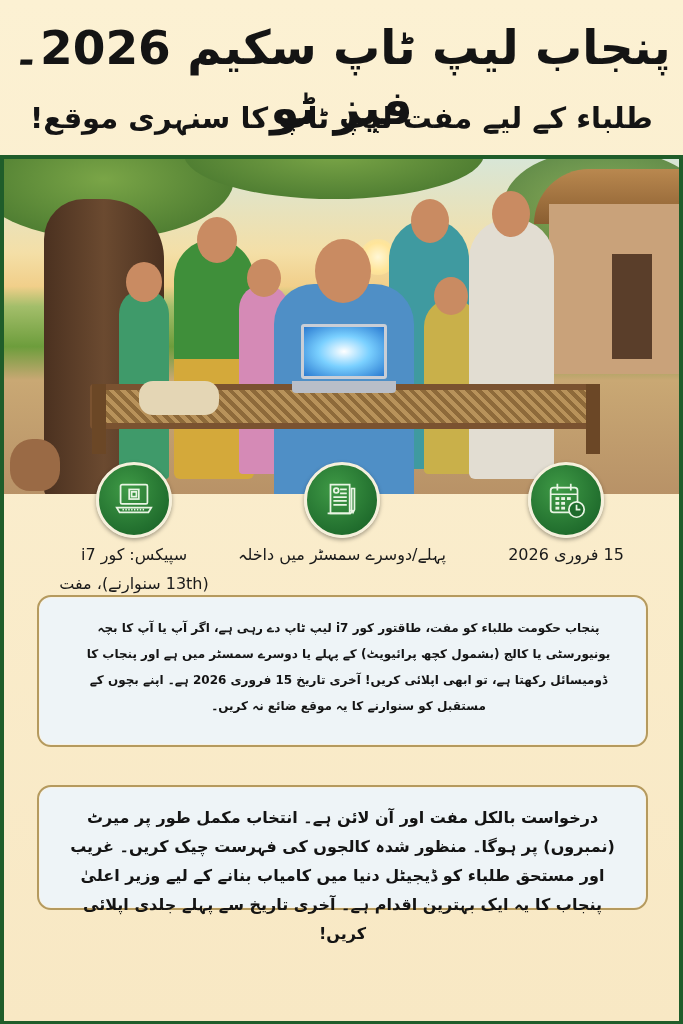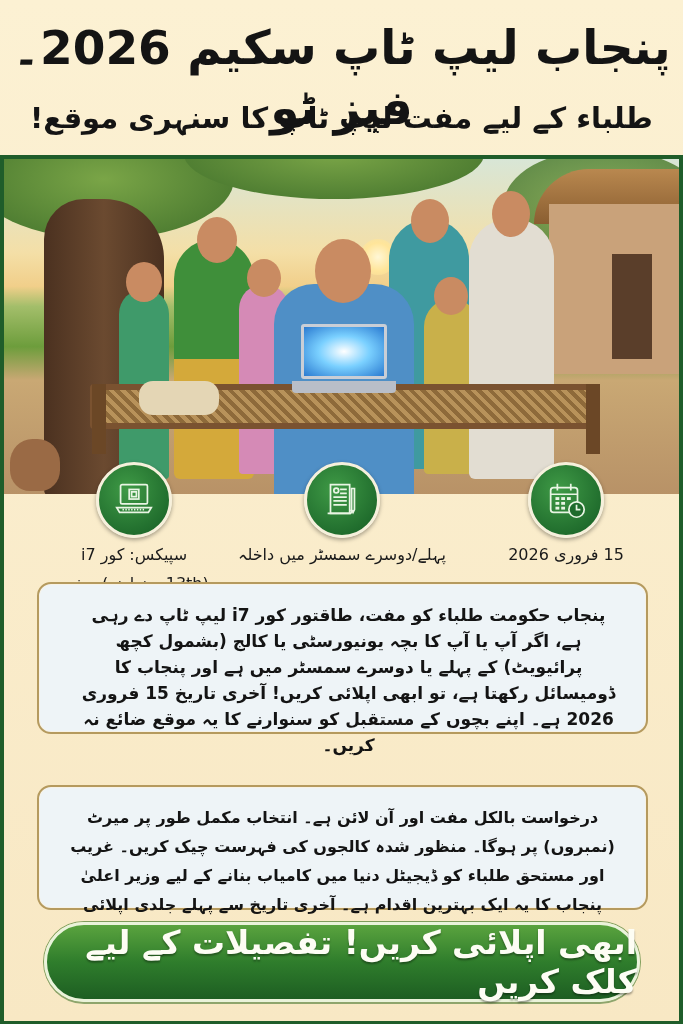--- a/index.html
+++ b/index.html
@@ -35,21 +35,21 @@
     .features { position: absolute; left: 4px; top: 494px; width: 675px; height: 120px; }
     .feature { position: absolute; top: 0; width: 220px; text-align: center; }
     .feature .icon-circle { position: absolute; top: -32px; left: 50%; margin-left: -38px; width: 76px; height: 76px; border-radius: 50%;
       background: radial-gradient(circle at 40% 35%, #3f9a46, #1f6b2c 75%); border: 3px solid #f6f0dc; box-shadow: 0 2px 4px rgba(0,0,0,.35); display: flex; align-items: center; justify-content: center; }
     .feature .icon-circle svg { width: 46px; height: 46px; }
     .feature .f-text { position: absolute; top: 46px; left: 0; width: 220px; direction: rtl; font-size: 16px; font-weight: normal; color: #1a1a1a; line-height: 29px; }
     .feature .f-text span { display: block; }
 
     .card { position: absolute; left: 37px; width: 611px; background: #eef4f7; border: 2px solid #b59a5e;
       border-radius: 14px; box-shadow: inset 0 0 0 1px #f7f2e6; direction: rtl; text-align: center; color: #141414; font-weight: bold; }
-    .card1 { top: 582px; height: 152px; padding: 18px 26px 0 38px; font-size: 17px; line-height: 26px; }
+    .card1 { top: 595px; height: 152px; padding: 18px 26px 0 38px; font-size: 12px; line-height: 26px; }
     .card2 { top: 785px; height: 125px; padding: 16px 26px 0 26px; font-size: 16px; line-height: 29px; }
     .card p { text-align-last: center; }
 
     .cta { position: absolute; left: 44px; top: 922px; width: 596px; height: 80px; border-radius: 40px;
       background: linear-gradient(180deg, #5aa33e 0%, #2f7d2c 50%, #1d5e22 100%); border: 3px solid #eaf3da;
       box-shadow: 0 2px 0 #8ea56c, 0 0 0 1px #7f9d5a; display: flex; align-items: center; justify-content: center; cursor: pointer; }
     .cta span { direction: rtl; color: #fdfdf4; font-size: 33px; font-weight: bold; text-shadow: 0 2px 2px rgba(0,0,0,.35); }
   </style>
 </head>
 <body>
@@ -154,17 +154,14 @@
   </div>
 
   <div class="card card1">
     <p>پنجاب حکومت طلباء کو مفت، طاقتور کور i7 لیپ ٹاپ دے رہی ہے، اگر آپ یا آپ کا بچہ یونیورسٹی یا کالج (بشمول کچھ پرائیویٹ) کے پہلے یا دوسرے سمسٹر میں ہے اور پنجاب کا ڈومیسائل رکھتا ہے، تو ابھی اپلائی کریں! آخری تاریخ 15 فروری 2026 ہے۔ اپنے بچوں کے مستقبل کو سنوارنے کا یہ موقع ضائع نہ کریں۔</p>
   </div>
 
   <div class="card card2">
     <p>درخواست بالکل مفت اور آن لائن ہے۔ انتخاب مکمل طور پر میرٹ (نمبروں) پر ہوگا۔ منظور شدہ کالجوں کی فہرست چیک کریں۔ غریب اور مستحق طلباء کو ڈیجیٹل دنیا میں کامیاب بنانے کے لیے وزیر اعلیٰ پنجاب کا یہ ایک بہترین اقدام ہے۔ آخری تاریخ سے پہلے جلدی اپلائی کریں!</p>
   </div>
 
-  <div class="cta">
-    <span>ابھی اپلائی کریں! تفصیلات کے لیے کلک کریں</span>
-  </div>
 
 </div>
 
 </body></html>

